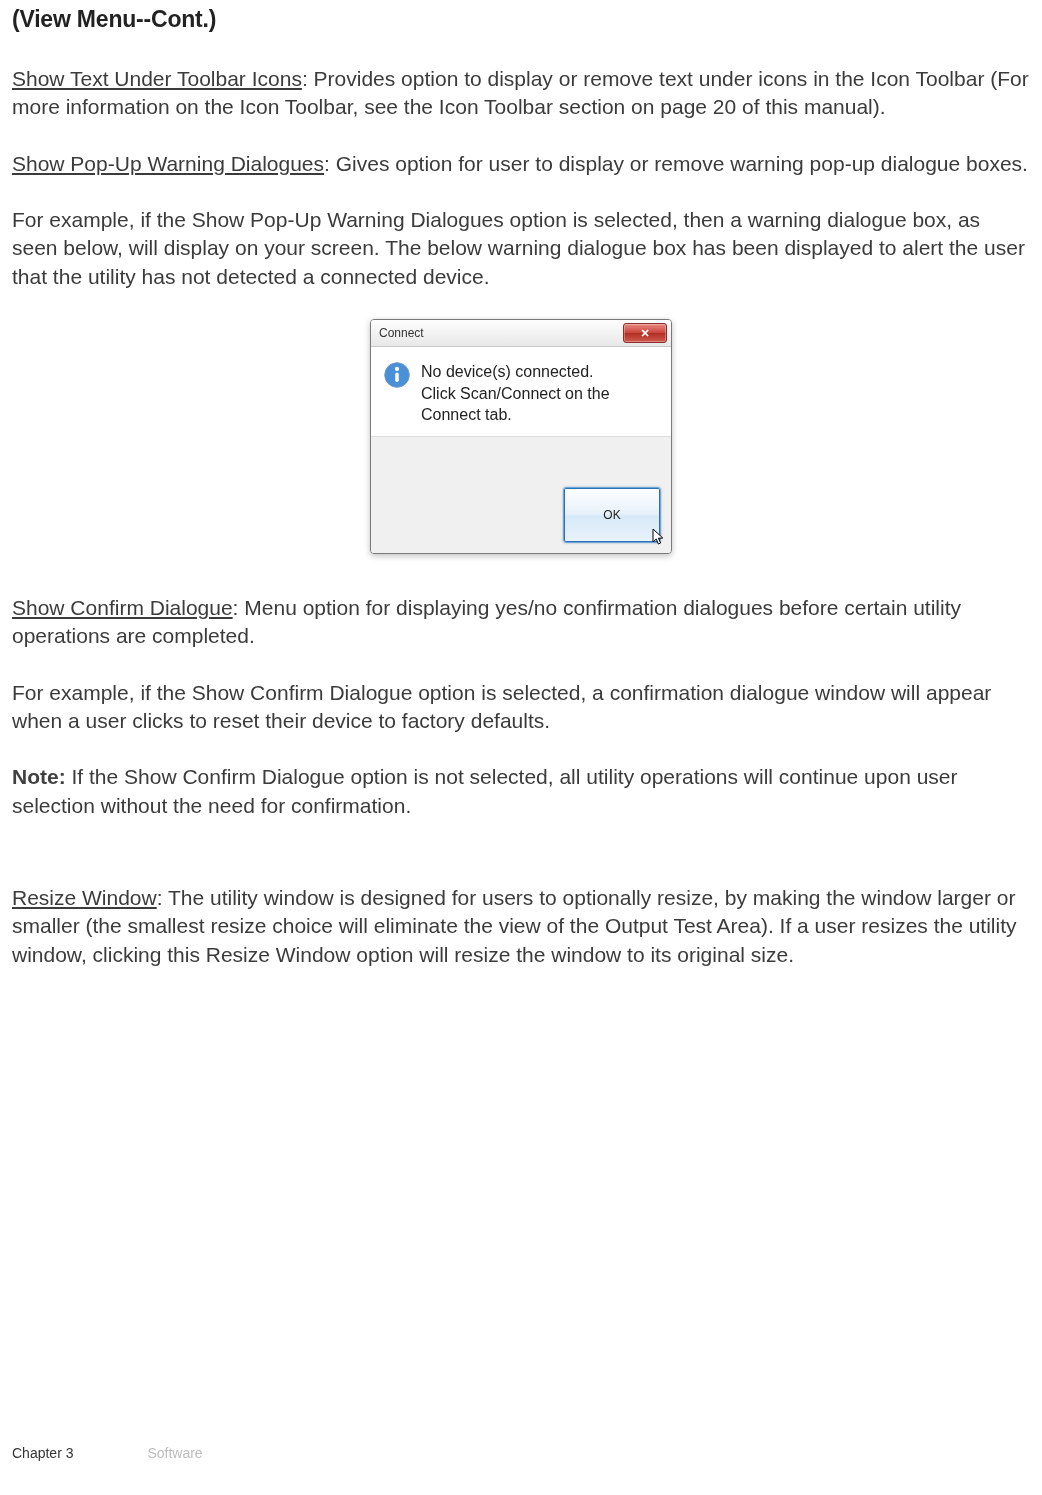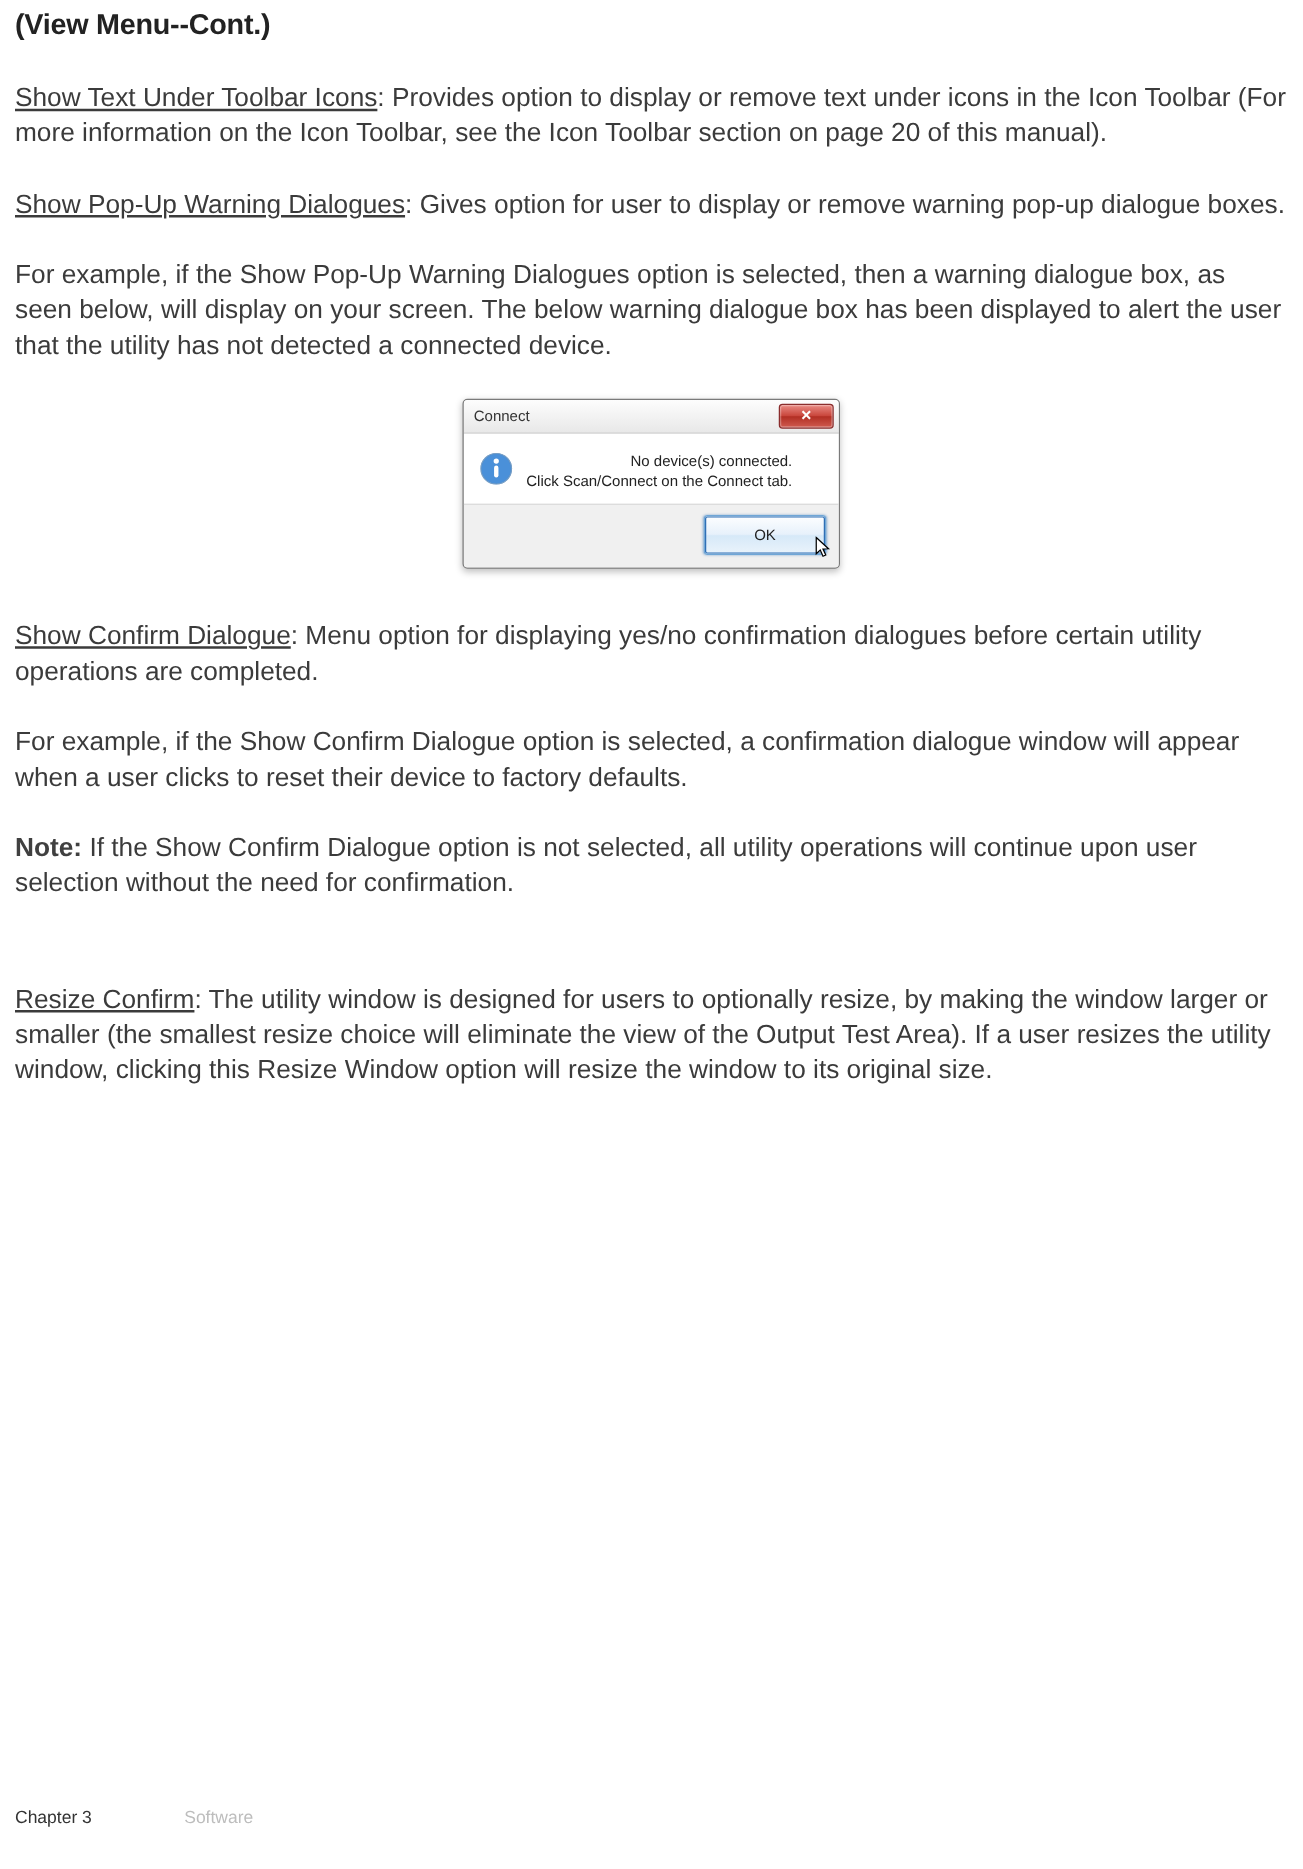--- a/index.html
+++ b/index.html
@@ -84,42 +84,43 @@
     display: flex;
     align-items: flex-start;
     gap: 10px;
     padding: 14px 12px 10px 12px;
     background: #ffffff;
   }
   .dlg-icon {
     width: 28px; height: 28px;
     flex: 0 0 28px;
   }
-  .dlg-msg { font-size: 12px; line-height: 1.35; text-align: right; }
+  .dlg-msg { font-size: 16px; line-height: 1.35; }
   .dlg-footer {
     display: flex;
     justify-content: flex-end;
     align-items: center;
     padding: 8px 10px 10px 10px;
     background: #f0f0f0;
     border-top: 1px solid #dcdcdc;
     position: relative;
   }
   .dlg-ok {
     min-width: 72px;
     height: 22px;
-    padding: 4px 12px;
+    padding: 16px 12px;
     font-size: 12px;
     color: #222;
     border: 1px solid #6fa6d6;
     border-radius: 3px;
     background: linear-gradient(#fdfeff, #e7f1fb 48%, #d6e9f8 52%, #eaf3fb);
     box-shadow: 0 0 0 1px #2f6fb5 inset, 0 0 2px rgba(47,111,181,0.6);
     display: flex; align-items: center; justify-content: center;
     position: relative;
+    margin-top: 42px;
   }
   .cursor {
     position: absolute;
     right: -6px;
     bottom: -4px;
     width: 14px; height: 18px;
   }
 
   
   .footer {
@@ -185,21 +186,21 @@
   <p class="sub2 para">
     <span class="note-label">Note:</span><span> If the Show Confirm Dialogue option is not selected, all utility operations will continue upon user selection without the need for confirmation.</span>
   </p>
 
   <div style="height:18px"></div>
 
 
   <div style="height:18px"></div>
 
   <p class="block para">
-    <span class="u-term">Resize Confirm</span><span>: The utility window is designed for users to optionally resize, by making the window larger or smaller (the smallest resize choice will eliminate the view of the Output Test Area). If a user resizes the utility window, clicking this Resize Window option will resize the window to its original size.</span>
+    <span class="u-term">Resize Window</span><span>: The utility window is designed for users to optionally resize, by making the window larger or smaller (the smallest resize choice will eliminate the view of the Output Test Area). If a user resizes the utility window, clicking this Resize Window option will resize the window to its original size.</span>
   </p>
 
 </div>
 
 <div class="footer">
   <span>Chapter 3</span>
   <span class="soft">Software</span>
 </div>
 
 </body></html>

